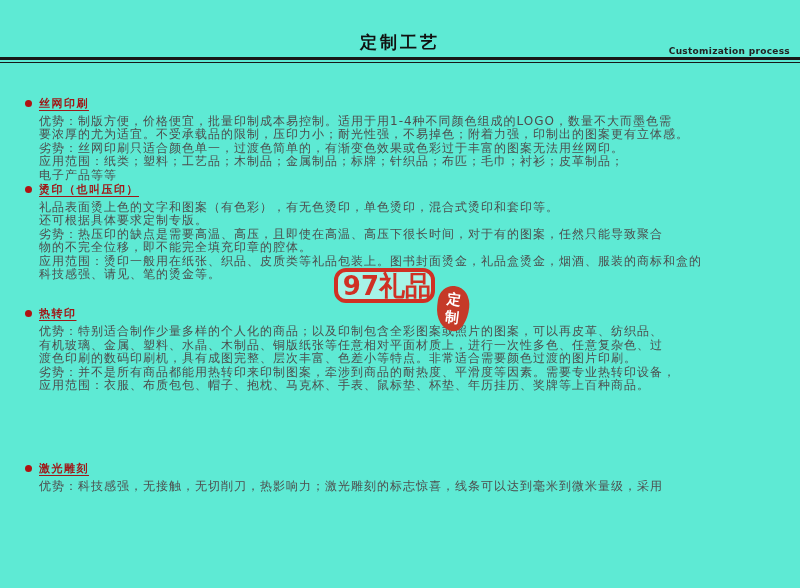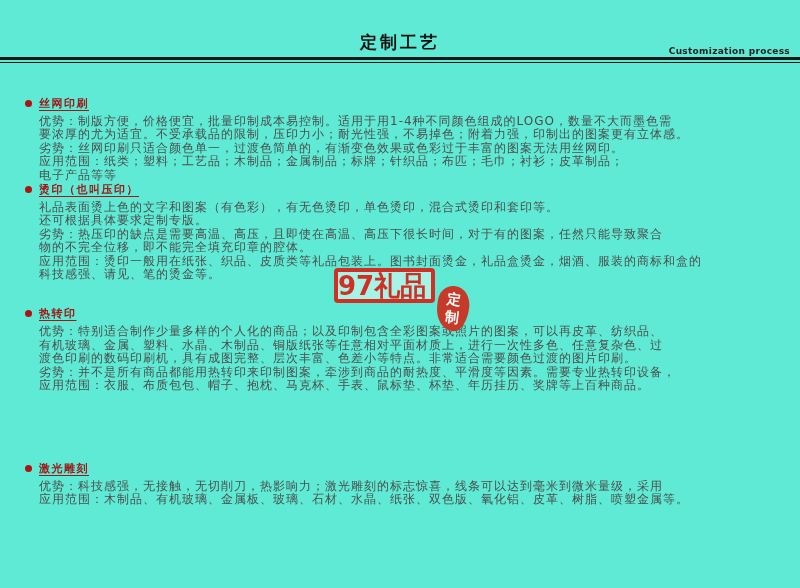--- a/index.html
+++ b/index.html
@@ -49,23 +49,23 @@
   .section-body{margin:4px 0 0 14px;}
   .body-line{
     font-size:12px;line-height:13.4px;
     color:#4d4d4d;letter-spacing:1px;
     white-space:nowrap;
   }
   
   .watermark-badge{
     position:absolute;left:334px;top:268px;
     width:93px;height:27px;
-    border:4px solid #d03024;border-radius:4px;
+    border:4px solid #d03024;border-radius:12px;
     background:rgba(255,255,255,0.45);
-    display:flex;align-items:center;justify-content:flex-start;
+    display:flex;align-items:center;justify-content:flex-end;
     z-index:5;
   }
   .watermark-text{
     font-size:26px;font-weight:900;color:#d03024;
     letter-spacing:0px;line-height:1;
     transform:scaleY(1.05);
     white-space:nowrap;
   }
   .seal-stamp{
     position:absolute;left:437px;top:286px;
@@ -137,21 +137,20 @@
         </div>
     </div>
 
     <div class="content-section">
       <div class="section-heading-row">
         <span class="bullet-icon"></span>
         <span class="section-heading">激光雕刻</span>
       </div>
       <div class="section-body">
           <div class="body-line">优势：科技感强，无接触，无切削刀，热影响力；激光雕刻的标志惊喜，线条可以达到毫米到微米量级，采用</div>
-          <div class="body-line">应用范围：木制品、有机玻璃、金属板、玻璃、石材、水晶、纸张、双色版、氧化铝、皮革、树脂、喷塑金属等。</div>
         </div>
     </div>
   </div>
 
   <div class="watermark-badge">
     <span class="watermark-text">97礼品</span>
   </div>
 
   <div class="seal-stamp">
     <span class="seal-char">定</span>

